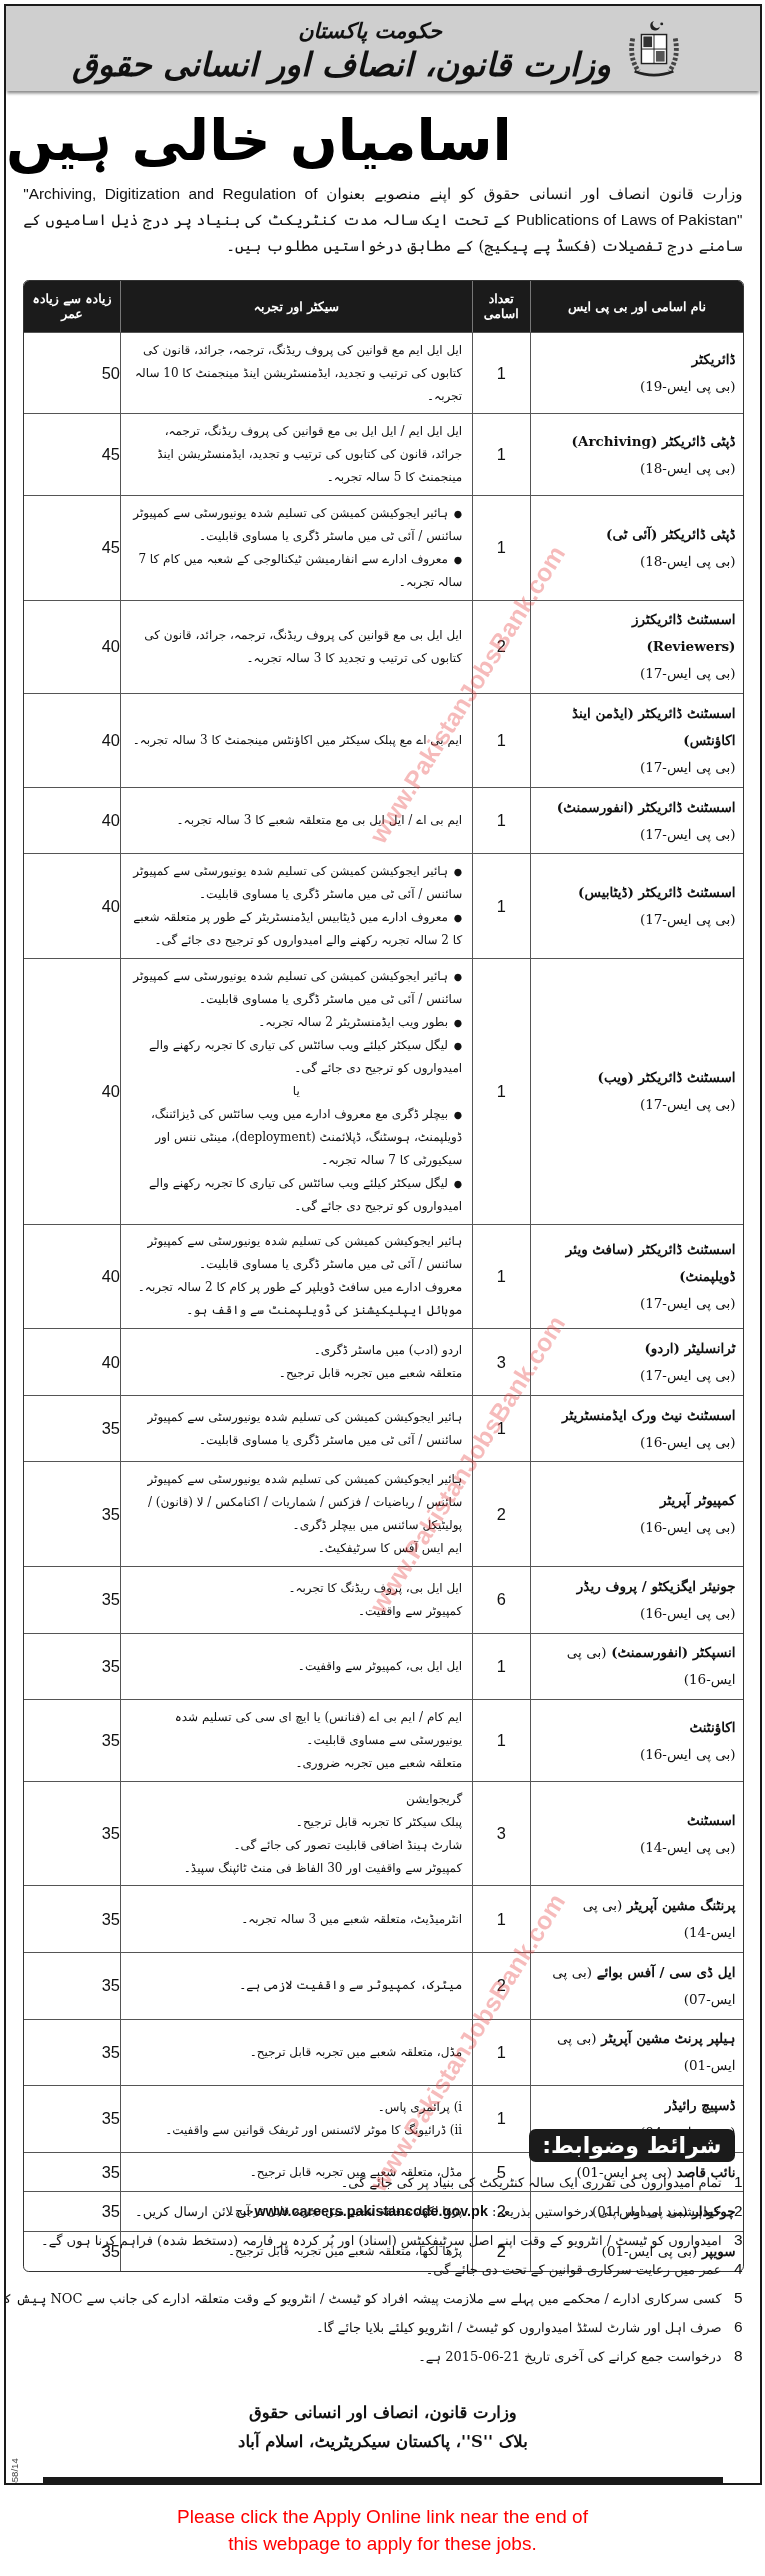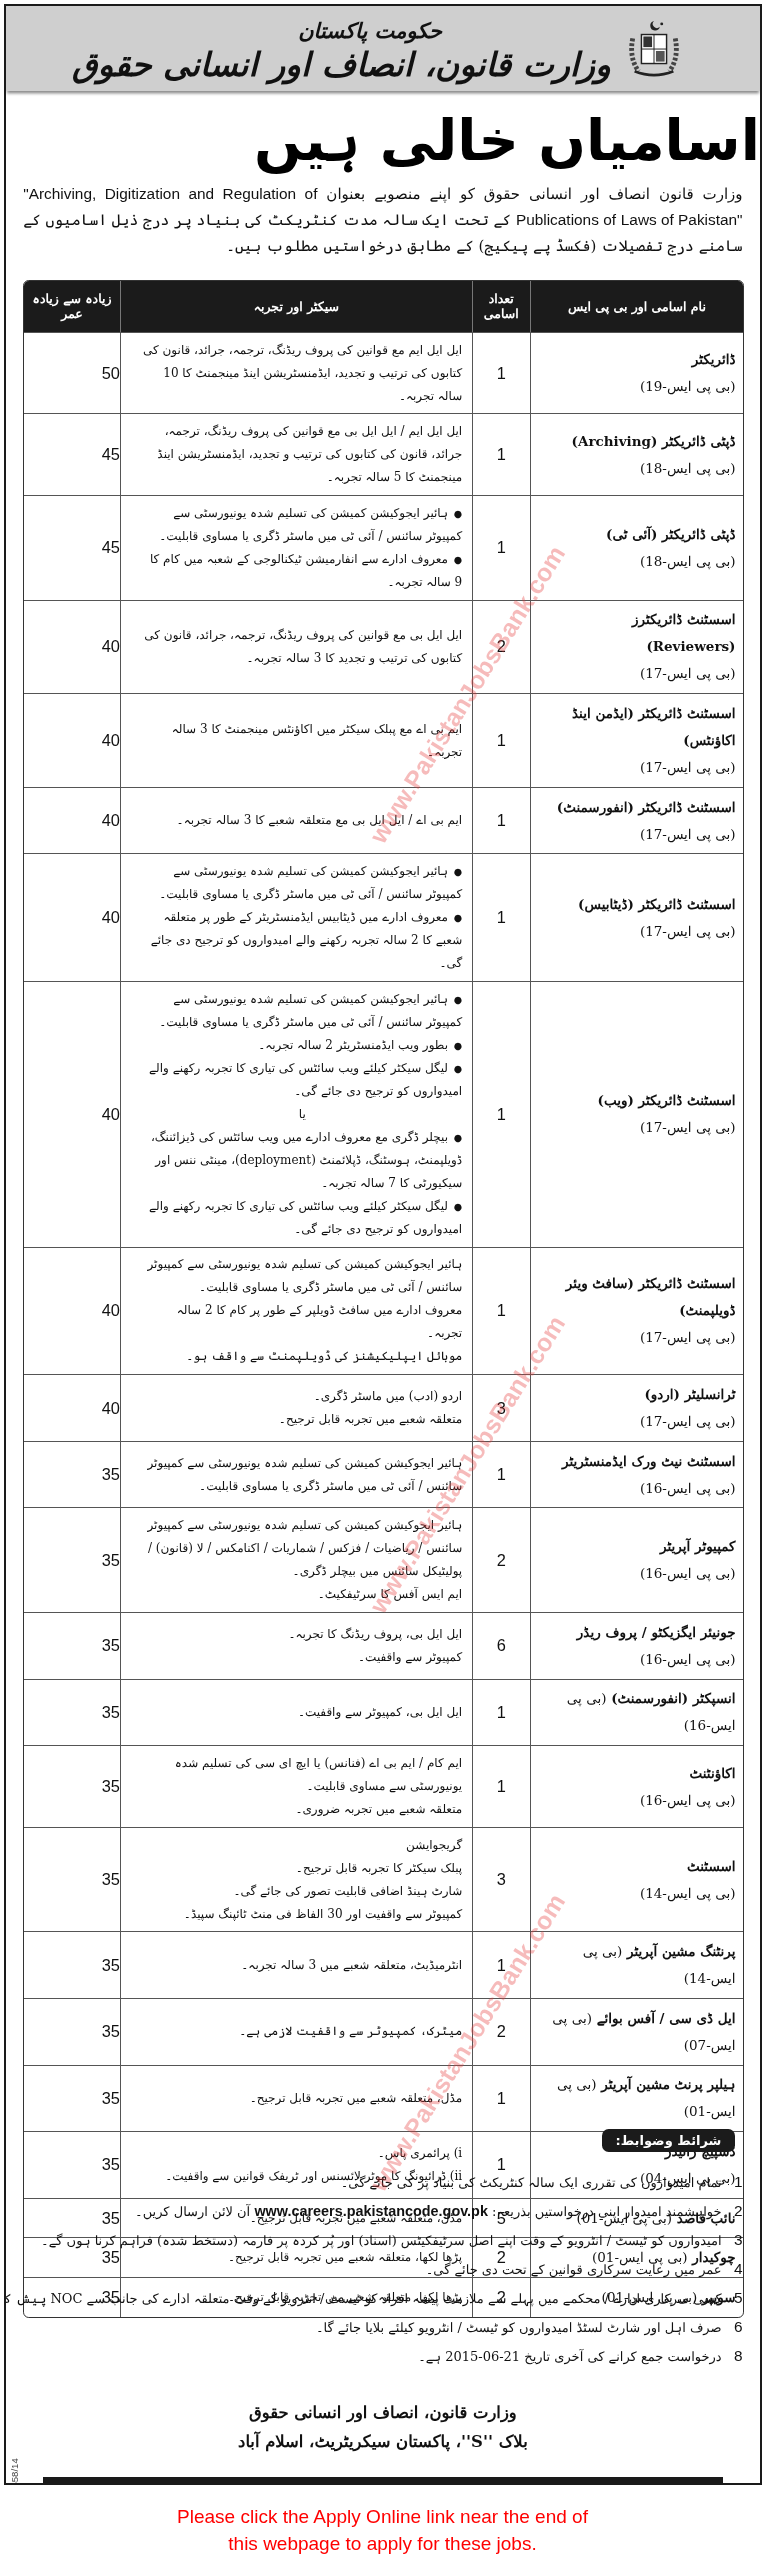--- a/index.html
+++ b/index.html
@@ -28,21 +28,21 @@
     .banner .ministry-line {
       position: absolute; right: 149px; top: 39px;
       font-family: "DejaVu Sans", sans-serif; font-weight: bold; font-size: 33px;
       direction: rtl; color: #111; white-space: nowrap;
     }
     .emblem {
       position: absolute; right: 77px; top: 13.5px; width: 58px; height: 62px;
     }
 
     .title-main {
-      position: absolute; top: 102px; left: 0; width: 100%; text-align: right;
+      position: absolute; top: 102px; left: 0; width: 100%; text-align: left;
       font-family: "DejaVu Sans", sans-serif; font-weight: bold; font-size: 56px;
       direction: rtl; color: #000; letter-spacing: 1px;
     }
 
     .intro {
       position: absolute; top: 175px; left: 17.3px; right: 17.3px;
       direction: rtl; text-align: justify; font-family: "DejaVu Serif", serif;
       font-size: 15px; line-height: 26px; color: #111;
     }
     .intro .en { font-family: "Liberation Sans", sans-serif; font-size: 15.4px; direction: ltr; unicode-bidi: embed; }
@@ -62,27 +62,27 @@
     .jobs-table td {
       border-top: 1px solid #555; border-left: 1px solid #555;
       vertical-align: middle; font-family: "DejaVu Serif", serif; color: #111;
     }
     .jobs-table td:last-child { border-left: none; }
     .col-post { width: 214px; padding: 5.8px 7.7px; text-align: right; font-weight: bold; line-height: 27px; font-size: 13.5px; }
     .col-post .bps { display: block; font-weight: normal; font-size: 13.5px; }
     .col-count { width: 58px; text-align: center; font-family: "Liberation Sans", sans-serif !important; font-size: 16.4px; }
     .col-qual { width: 353px; padding: 5.8px 9.6px; text-align: right; line-height: 23px; font-size: 12px; }
     .col-age { width: 96px; text-align: right; font-family: "Liberation Sans", sans-serif !important; font-size: 16.4px; }
-    .qual-line { display: block; margin-left: 12px; }
+    .qual-line { display: block; }
     .qual-line.bullet::before { content: "\25CF"; margin-left: 5.8px; font-size: 9.6px; }
     .qual-line.center { text-align: center; }
 
     .terms-badge {
       position: absolute; top: 2123px; right: 25px;
-      background: #1b1b1b; color: #fff; font-weight: bold; font-size: 13px;
+      background: #1b1b1b; color: #fff; font-weight: bold; font-size: 22px;
       padding: 3.9px 13.5px; border-radius: 6.7px; direction: rtl;
       font-family: "DejaVu Sans", sans-serif;
     }
 
     .terms-list {
       position: absolute; top: 2161px; right: 17.3px; left: 17.3px;
       direction: rtl; list-style: none; font-family: "DejaVu Serif", serif; font-size: 13px;
     }
     .terms-list li { height: 29px; line-height: 29px; white-space: nowrap; }
     .terms-list .num { display: inline-block; width: 21px; font-family: "Liberation Sans", sans-serif; font-size: 15.4px; }
@@ -171,21 +171,21 @@
             <td class="col-qual">
               <span class="qual-line">ایل ایل ایم / ایل ایل بی مع قوانین کی پروف ریڈنگ، ترجمہ، جرائد، قانون کی کتابوں کی ترتیب و تجدید، ایڈمنسٹریشن اینڈ مینجمنٹ کا 5 سالہ تجربہ۔</span>
             </td>
             <td class="col-age">45</td>
           </tr>
           <tr>
             <td class="col-post"><span>ڈپٹی ڈائریکٹر (آئی ٹی)</span><span class="bps">(بی پی ایس-18)</span></td>
             <td class="col-count">1</td>
             <td class="col-qual">
               <span class="qual-line bullet">ہائیر ایجوکیشن کمیشن کی تسلیم شدہ یونیورسٹی سے کمپیوٹر سائنس / آئی ٹی میں ماسٹر ڈگری یا مساوی قابلیت۔</span>
-              <span class="qual-line bullet">معروف ادارے سے انفارمیشن ٹیکنالوجی کے شعبہ میں کام کا 9 سالہ تجربہ۔</span>
+              <span class="qual-line bullet">معروف ادارے سے انفارمیشن ٹیکنالوجی کے شعبہ میں کام کا 7 سالہ تجربہ۔</span>
             </td>
             <td class="col-age">45</td>
           </tr>
           <tr>
             <td class="col-post"><span>اسسٹنٹ ڈائریکٹرز (Reviewers)</span><span class="bps">(بی پی ایس-17)</span></td>
             <td class="col-count">2</td>
             <td class="col-qual">
               <span class="qual-line">ایل ایل بی مع قوانین کی پروف ریڈنگ، ترجمہ، جرائد، قانون کی کتابوں کی ترتیب و تجدید کا 3 سالہ تجربہ۔</span>
             </td>
             <td class="col-age">40</td>

